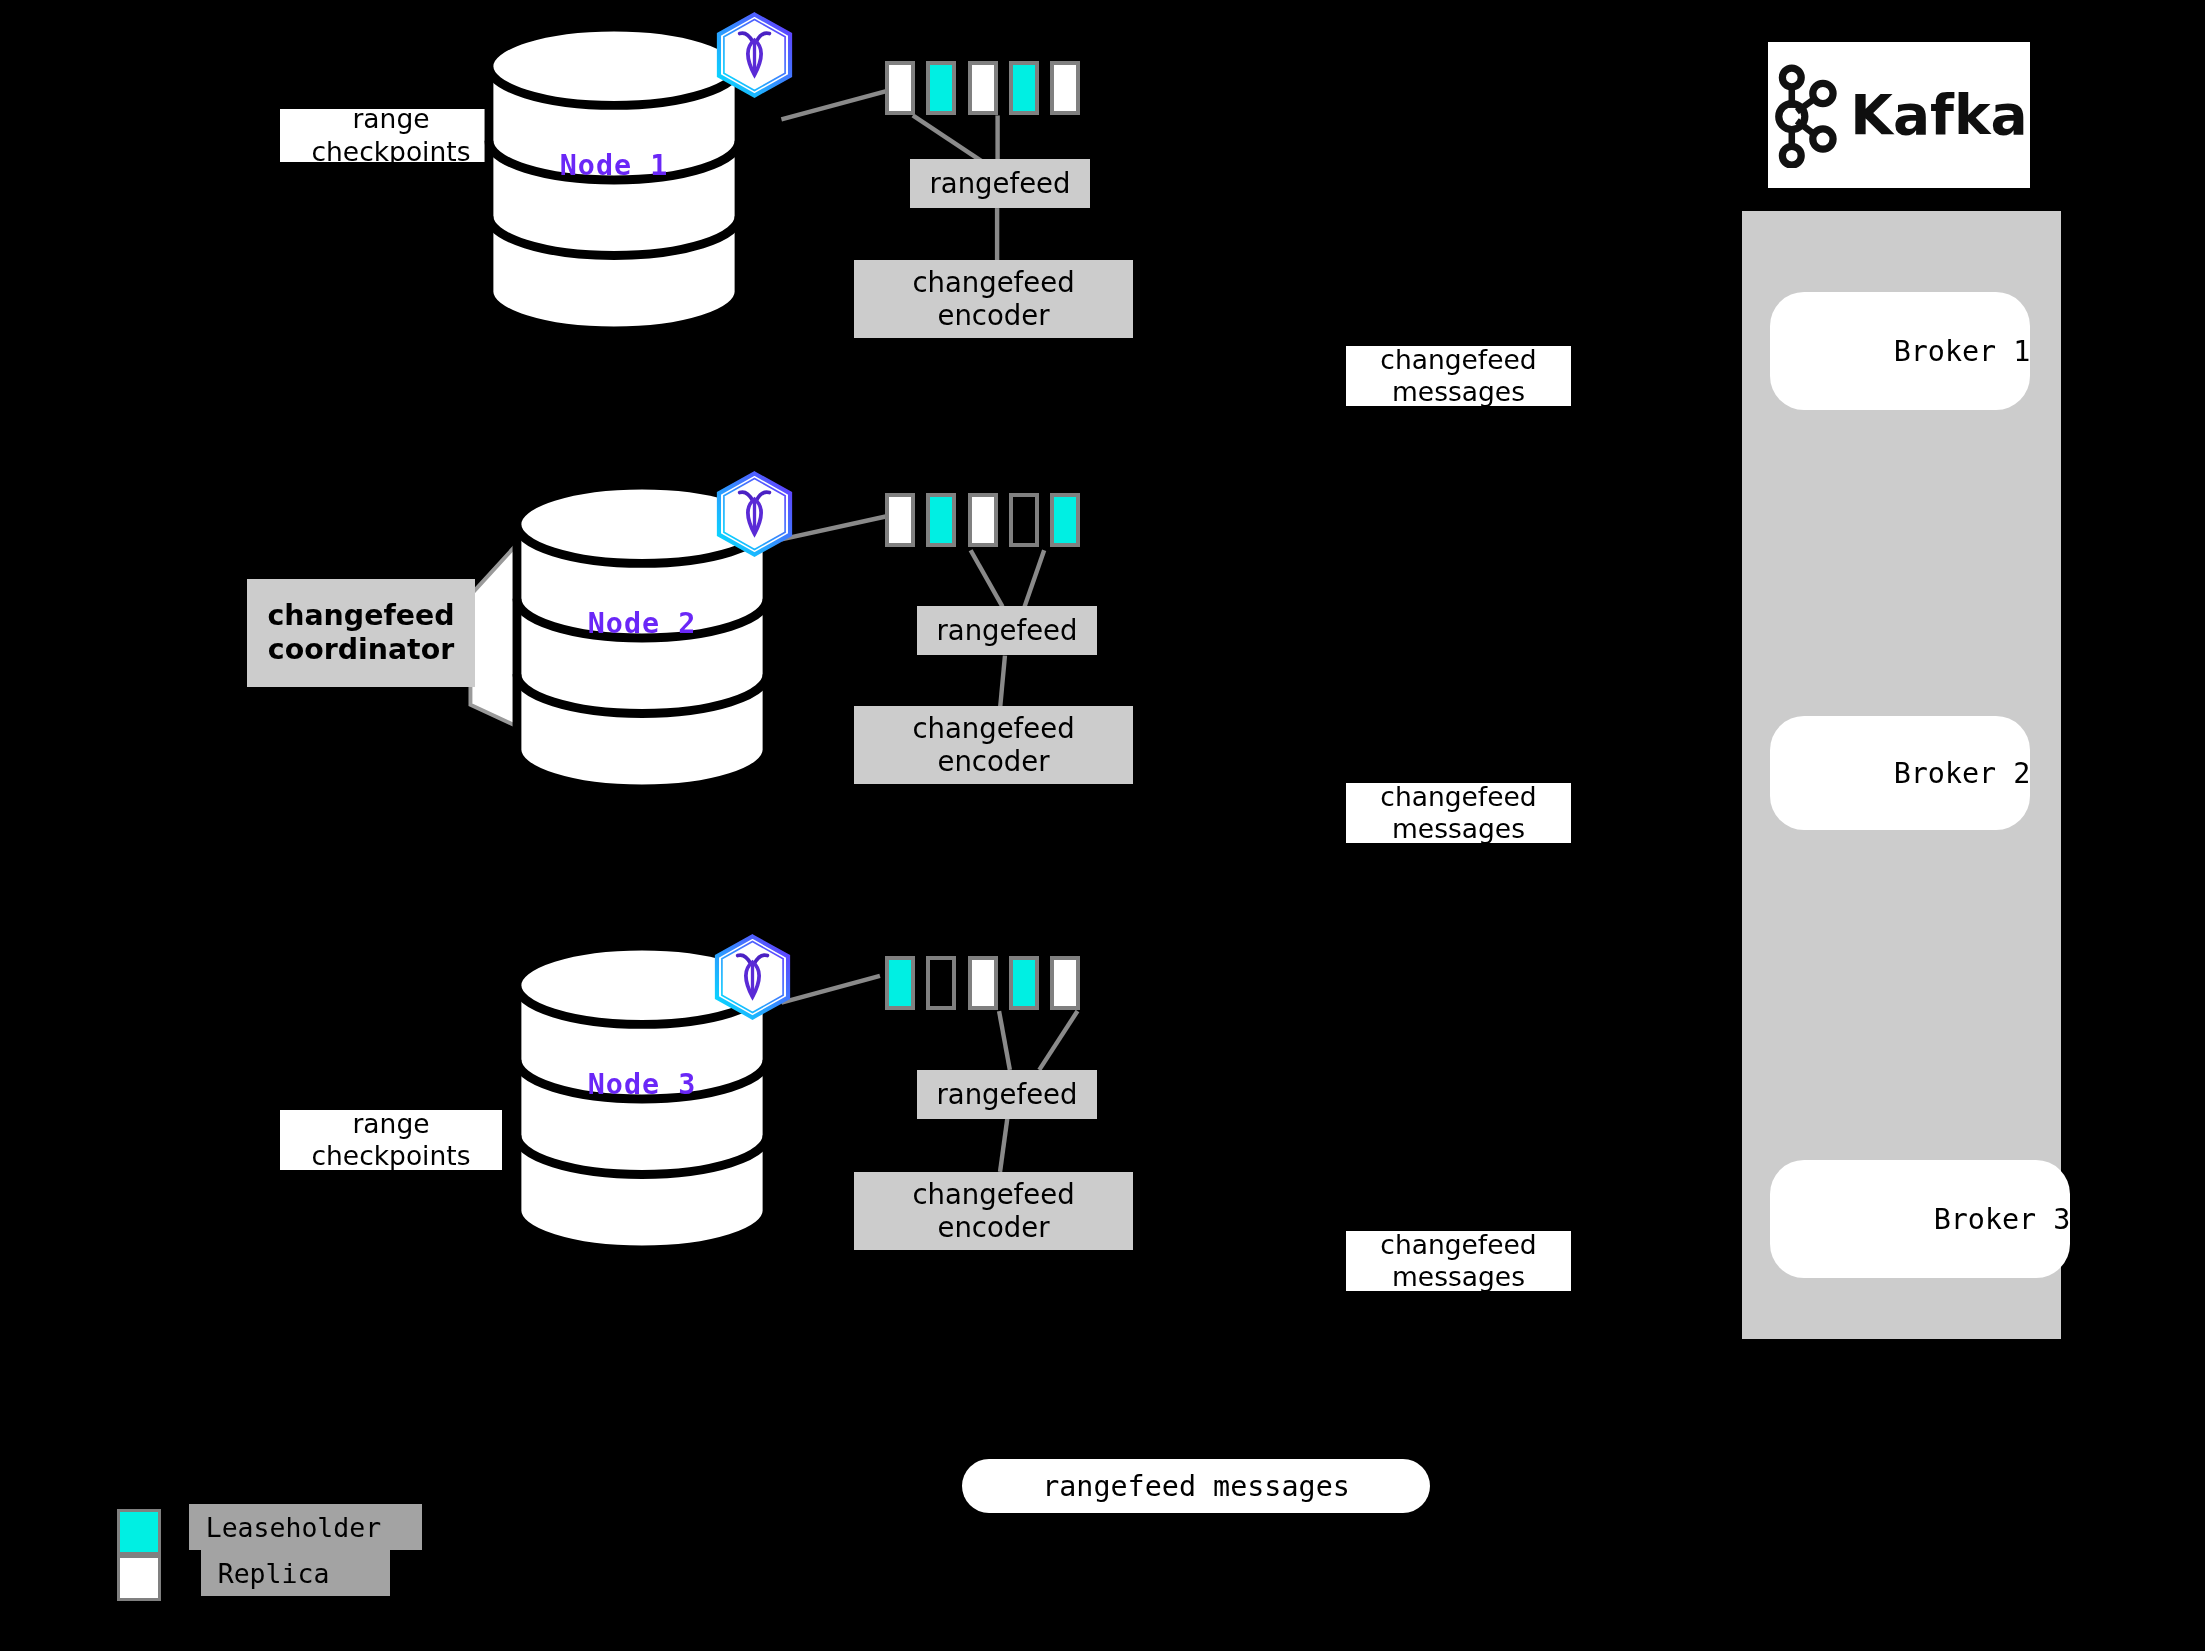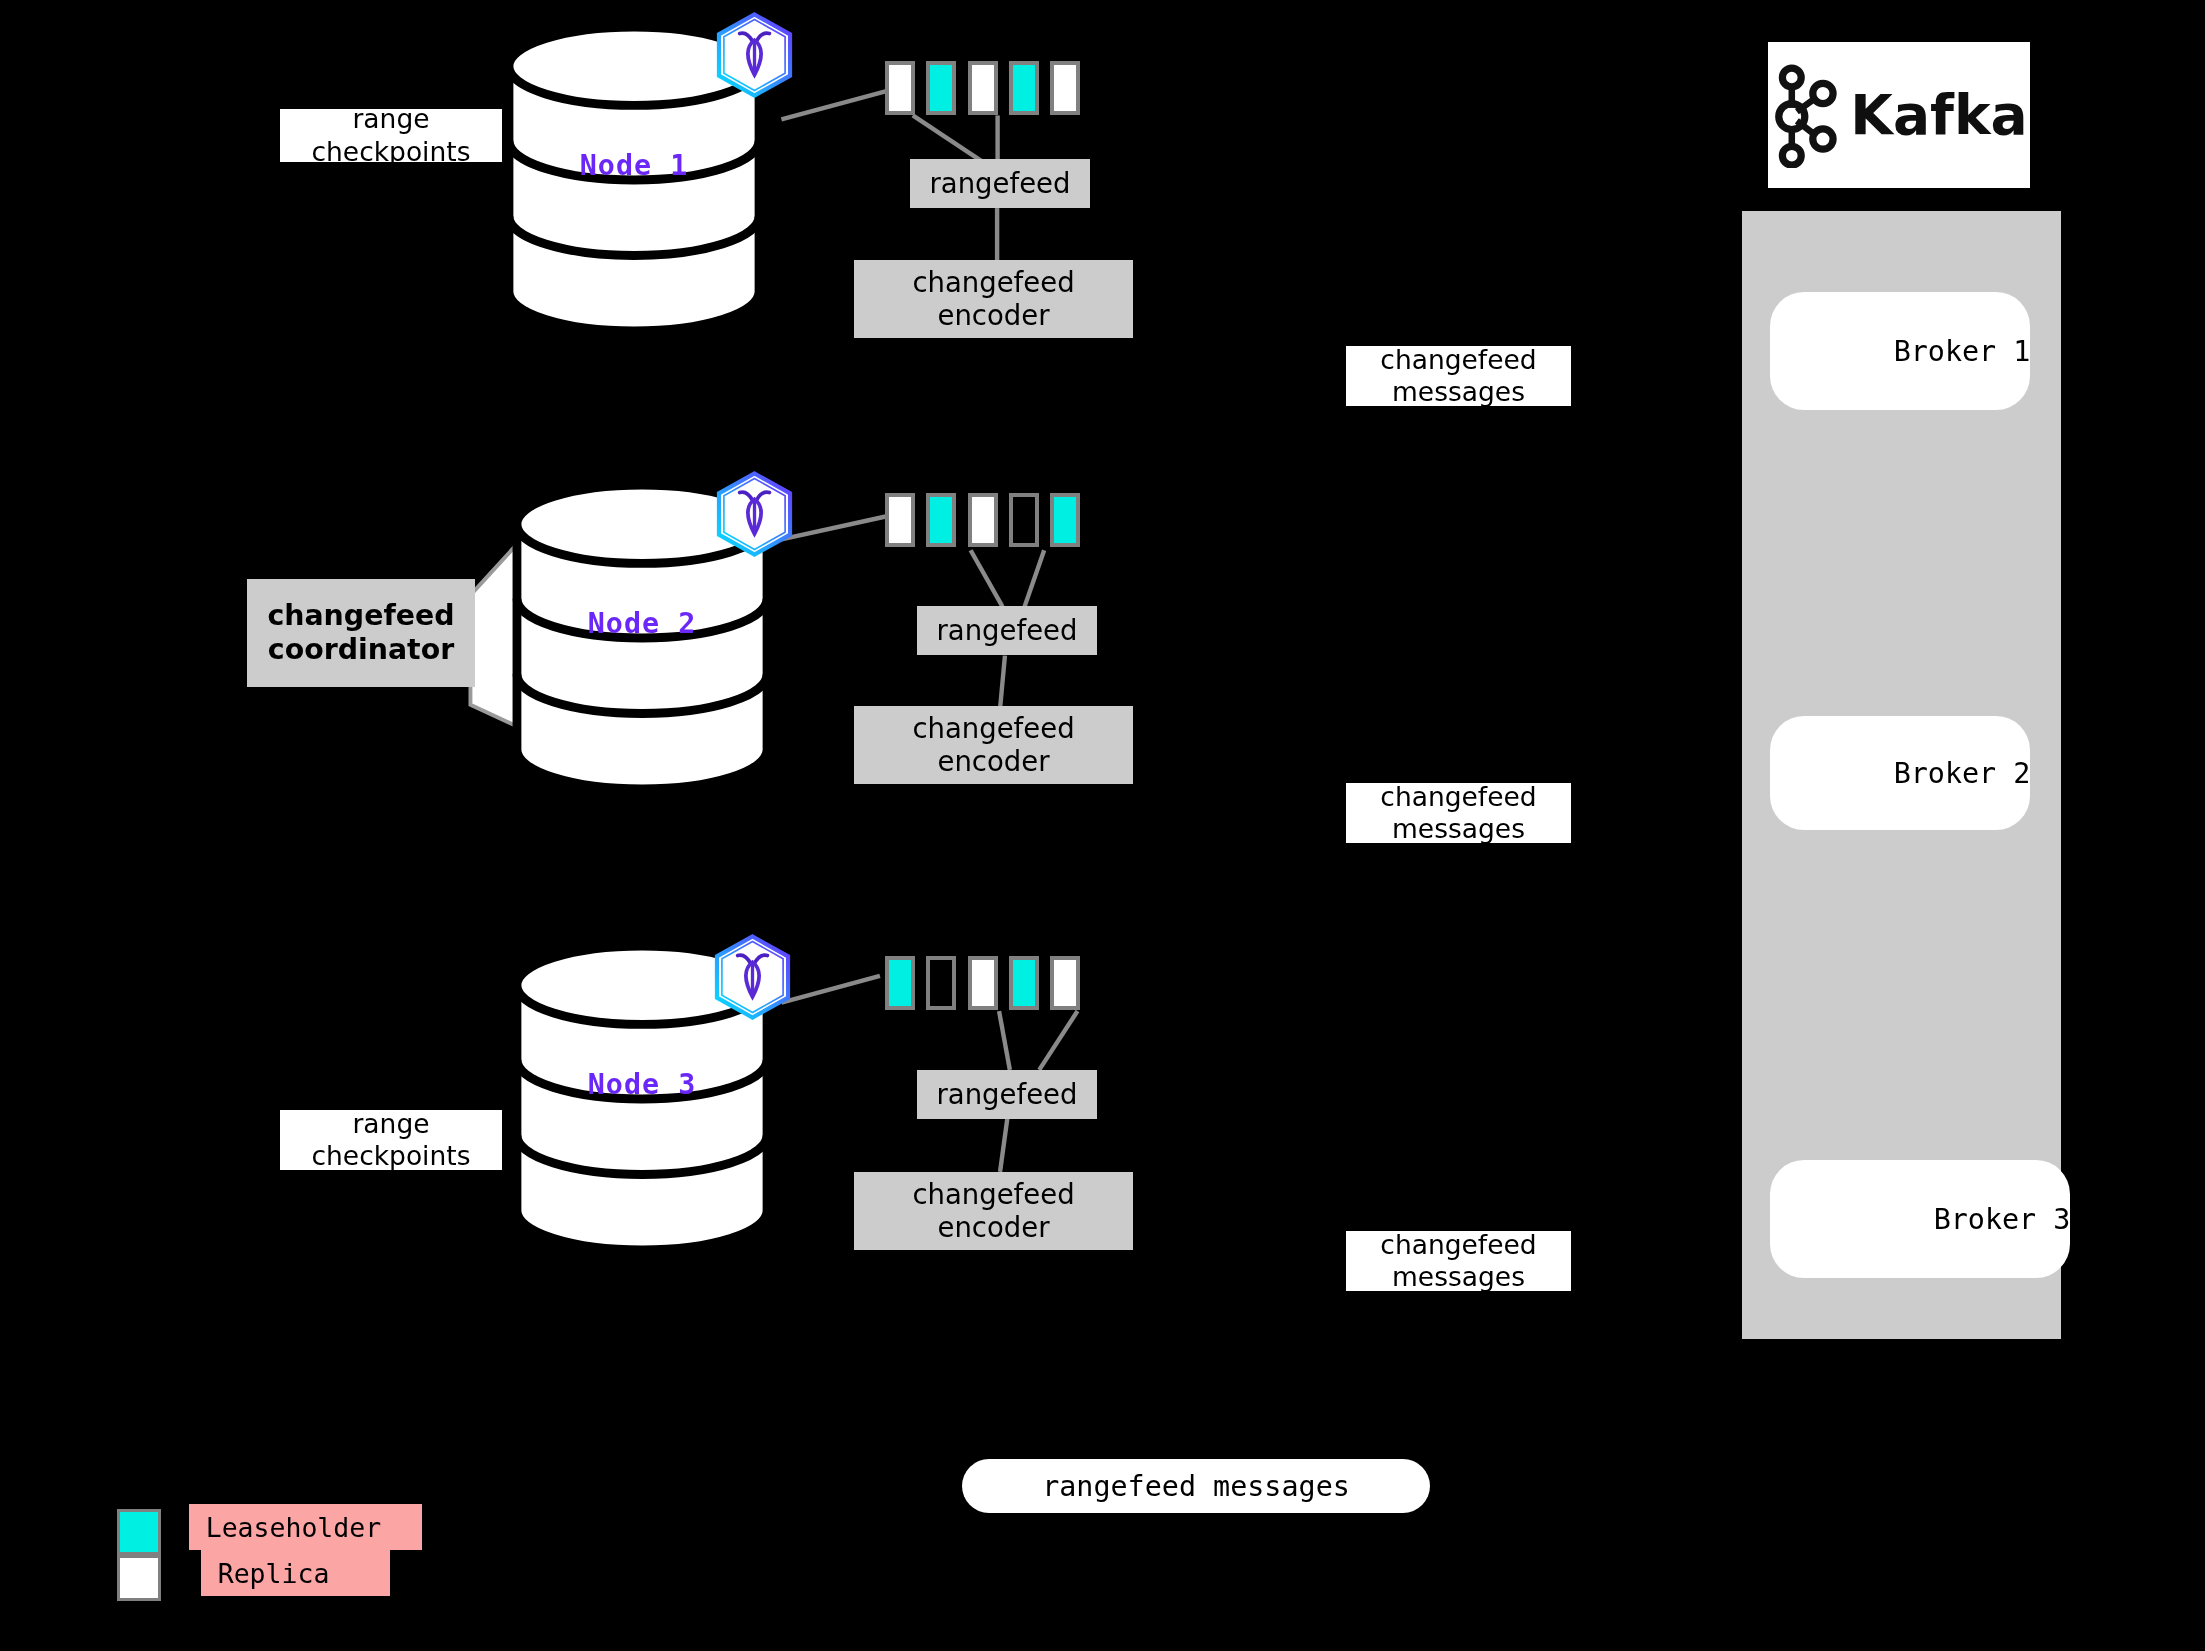--- a/index.html
+++ b/index.html
@@ -40,21 +40,21 @@
   .klogo .ktext{font-family:"DejaVu Sans","Liberation Sans",sans-serif;
                 font-weight:bold;color:#0f0f0f;}
 
   
   .pill{background:#fff;color:#000;border-radius:490px;display:flex;
         align-items:center;justify-content:center;
         font-family:"DejaVu Sans Mono","Liberation Mono",monospace;}
 
   
   .legendswatch{box-sizing:border-box;border:3.9px solid #808080;}
-  .legendlabel{background:#fca5a5;color:#000;display:flex;align-items:center;
+  .legendlabel{background:#a3a3a3;color:#000;display:flex;align-items:center;
                padding-left:16.7px;
                font-family:"DejaVu Sans Mono","Liberation Mono",monospace;}
 
   svg.ov{position:absolute;left:0;top:0;width:2205px;height:1652px;
          pointer-events:none;overflow:visible;}
 </style>
 </head>
 <body>
 
 <div id="stage">
@@ -88,21 +88,21 @@
     </g>
 
     <polygon points="4180,713 4245,690 4245,736" fill="#000000" stroke="none"></polygon>
   </svg>
 
   <div class="abs plate" style="left:280px;top:109px;width:222px;height:53px;font-size:26.5px;">
     <span>range
 checkpoints</span>
   </div>
 
-  <div class="abs cyl" style="left:504px;top:27px;width:260px;height:304px;">
+  <div class="abs cyl" style="left:484px;top:27px;width:260px;height:304px;">
     <svg width="260" height="304" viewBox="0 0 530 620">
       <g fill="#ffffff" stroke="#000000" stroke-width="18">
         <path d="M10 80 V540 a255 80 0 0 0 510 0 V80 Z"></path>
         <ellipse cx="265" cy="80" rx="255" ry="80"></ellipse>
       </g>
       <g fill="none" stroke="#000000" stroke-width="18">
         <path d="M10 232 a255 80 0 0 0 510 0"></path>
         <path d="M10 386 a255 80 0 0 0 510 0"></path>
       </g>
     </svg>

